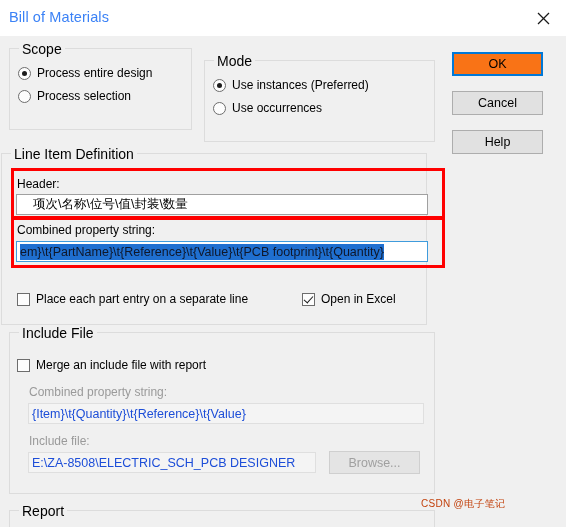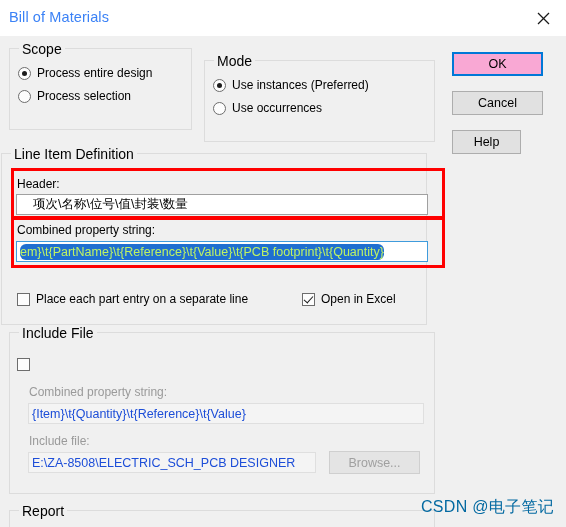--- a/index.html
+++ b/index.html
@@ -131,21 +131,21 @@
     font-size: 12.5px;
     color: #000;
     display: flex;
     align-items: center;
     justify-content: center;
     cursor: default;
     padding: 0;
   }
   .btn.default {
     border: 2px solid #0078d7;
-    background: #f9a8d4;
+    background: #f97316;
   }
   .btn.disabled {
     color: #a0a0a0;
     background: #e4e4e4;
     border-color: #cfcfcf;
   }
 
   
   .input {
     position: absolute;
@@ -164,23 +164,22 @@
   .input.focused {
     border: 1px solid #3f9bdc;
   }
   .input.readonly {
     background: #f4f4f4;
     border: 1px solid #dfdfdf;
     color: #1d4ed8;
   }
   .input-sel {
     background: #1f6fd0;
-    color: #bef264;
+    color: #0f172a;
     padding: 1px 0 1px 0;
-    border-radius: 6px;
   }
 
   
   .label {
     position: absolute;
     font-size: 12px;
     color: #000000;
     white-space: nowrap;
   }
   .label.dim { color: #9a9a9a; }
@@ -189,22 +188,22 @@
   .redbox {
     position: absolute;
     border: 3px solid #ff0000;
     box-sizing: border-box;
     pointer-events: none;
   }
 
   
   .watermark {
     position: absolute;
-    font-size: 16px;
-    color: #0369a1;
+    font-size: 10px;
+    color: #c2410c;
     white-space: nowrap;
     letter-spacing: 0.3px;
   }
 </style>
 </head>
 <body>
 
 <div class="titlebar">
   <div class="titlebar-text">Bill of Materials</div>
   <div class="close-btn">
@@ -242,21 +241,21 @@
       <span class="radio-label">Use occurrences</span>
     </div>
   </div>
 
   <div class="btn default" style="left:452px; top:16px; width:91px; height:24px;">
     <span>OK</span>
   </div>
   <div class="btn" style="left:452px; top:55px; width:91px; height:24px;">
     <span>Cancel</span>
   </div>
-  <div class="btn" style="left:452px; top:94px; width:69px; height:24px;">
+  <div class="btn" style="left:452px; top:94px; width:91px; height:24px;">
     <span>Help</span>
   </div>
 
   <div class="group" style="left:1px; top:117px; width:424px; height:170px;">
     <span class="group-title">Line Item Definition</span>
   </div>
 
   <div class="label" style="left:17px; top:141px;">Header:</div>
   <div class="input" style="left:16px; top:158px; width:412px; height:21px;padding-left:16px;">
     <span>项次\名称\位号\值\封装\数量</span>
@@ -275,20 +274,21 @@
     <span class="checkbox checked"></span>
     <span class="check-label">Open in Excel</span>
   </div>
 
   <div class="group" style="left:9px; top:296px; width:424px; height:160px;">
     <span class="group-title">Include File</span>
   </div>
 
   <div class="check-row" style="left:17px; top:322px;">
     <span class="checkbox"></span>
+    <span class="check-label">Merge an include file with report</span>
   </div>
 
   <div class="label dim" style="left:29px; top:349px;">Combined property string:</div>
   <div class="input readonly" style="left:28px; top:367px; width:396px; height:21px;">
     <span>{Item}\t{Quantity}\t{Reference}\t{Value}</span>
   </div>
 
   <div class="label dim" style="left:29px; top:398px;">Include file:</div>
   <div class="input readonly" style="left:28px; top:416px; width:288px; height:21px;">
     <span>E:\ZA-8508\ELECTRIC_SCH_PCB DESIGNER</span>

